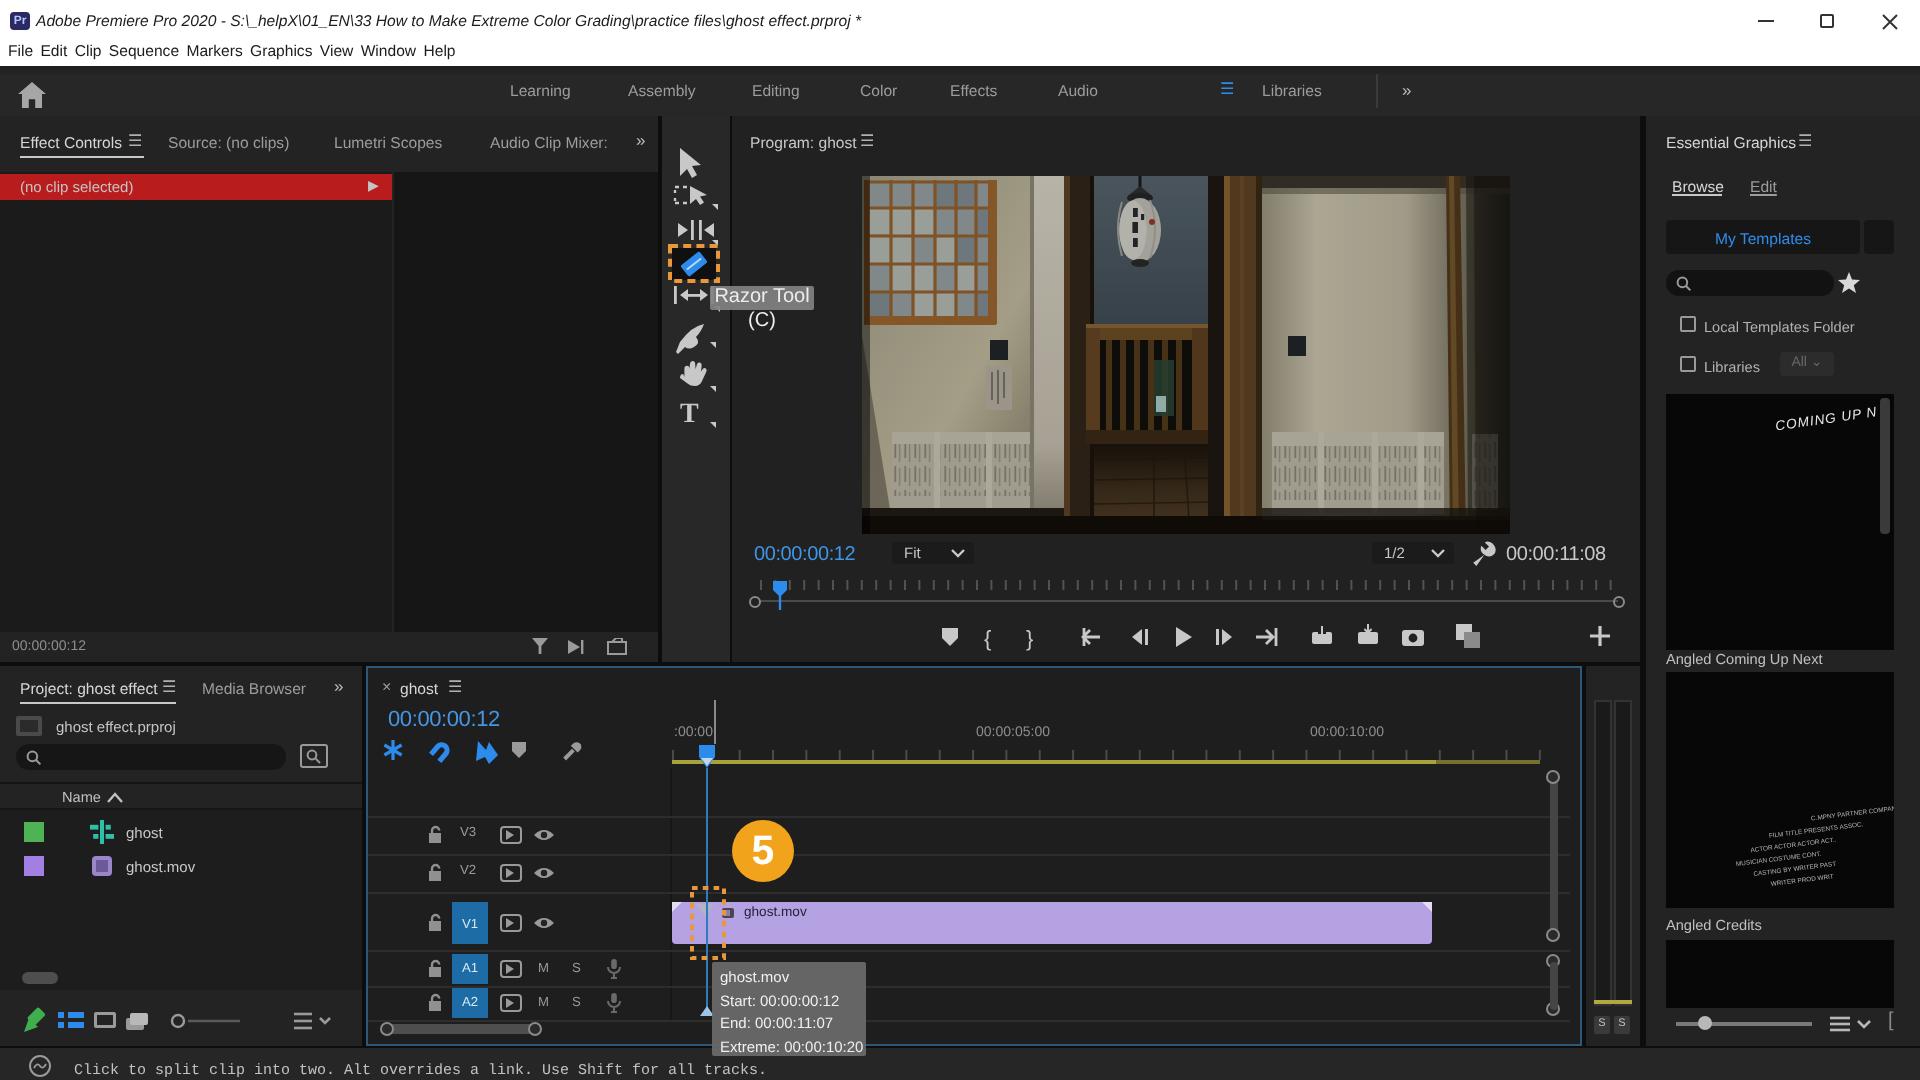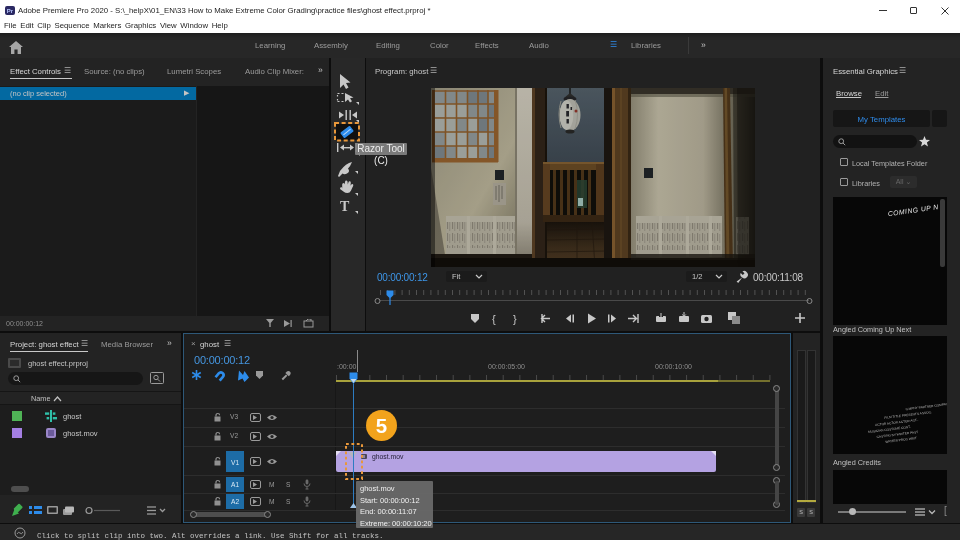--- a/index.html
+++ b/index.html
@@ -10,21 +10,21 @@
   .panel { position:absolute; background:#232323; }
   .tab { position:absolute; color:#9c9c9c; font-size:7.8px; white-space:nowrap; }
   .tab.active { color:#d6d6d6; }
 </style>
 </head>
 <body>
 <div id="stage">
 
   <div class="abs" style="left:0;top:0;width:960px;height:33px;background:#ffffff;"></div>
   <div class="abs" style="left:5px;top:5.5px;width:10px;height:9.5px;background:#2b2963;border-radius:2px;color:#b7c6ff;font-size:6px;font-weight:bold;text-align:center;line-height:10px;">Pr</div>
-  <div class="abs" style="left:18px;top:5.5px;font-size:7.8px;color:#1c1c1c;white-space:nowrap;">Adobe Premiere Pro 2020 - S:\_helpX\01_EN\33 How to Make Extreme Color Grading\practice files\ghost effect.prproj *</div>
+  <div class="abs" style="left:18px;top:5.5px;font-size:7.8px;color:#1c1c1c;white-space:nowrap;font-style:italic;">Adobe Premiere Pro 2020 - S:\_helpX\01_EN\33 How to Make Extreme Color Grading\practice files\ghost effect.prproj *</div>
   <div class="abs" style="left:879px;top:9.5px;width:8px;height:1px;background:#333;"></div>
   <div class="abs" style="left:910px;top:7px;width:7px;height:7px;border:1px solid #333;border-radius:1px;"></div>
   <svg class="abs" style="left:941px;top:7px;" width="8" height="8">
       <path d="M0.5 0.5 L7.5 7.5 M7.5 0.5 L0.5 7.5" stroke="#333" stroke-width="1"></path>
     </svg>
   <div class="abs" style="left:4px;top:21px;font-size:7.8px;color:#1c1c1c;white-space:nowrap;word-spacing:1.5px;">File&nbsp;Edit&nbsp;Clip&nbsp;Sequence&nbsp;Markers&nbsp;Graphics&nbsp;View&nbsp;Window&nbsp;Help</div>
 
   <div class="abs" style="left:0;top:33px;width:960px;height:25px;background:linear-gradient(#1d1d1d,#272727 5px,#272727);"></div>
   <svg class="abs" style="left:9px;top:41px;" width="14" height="13" viewBox="0 0 14 13">
       <path d="M7 0 L14 6 L12 6 L12 13 L8.6 13 L8.6 8.6 L5.4 8.6 L5.4 13 L2 13 L2 6 L0 6 Z" fill="#a6a6a6"></path>
@@ -44,21 +44,21 @@
   <div class="panel" style="left:0;top:58px;width:329px;height:273px;"></div>
   <div class="tab active" style="left:10px;top:67px;">Effect Controls</div>
   <div class="abs" style="left:64px;top:66px;color:#b0b0b0;font-size:8px;">☰</div>
   <div class="abs" style="left:10px;top:78px;width:62px;height:1px;background:#c8c8c8;"></div>
   <div class="tab" style="left:84px;top:67px;">Source: (no clips)</div>
   <div class="tab" style="left:167px;top:67px;">Lumetri Scopes</div>
   <div class="tab" style="left:245px;top:67px;">Audio Clip Mixer:</div>
   <div class="abs" style="left:318px;top:65px;font-size:8.5px;color:#c0c0c0;">»</div>
   <div class="abs" style="left:0;top:86px;width:196px;height:230px;background:#1b1b1b;"></div>
   <div class="abs" style="left:197px;top:86px;width:132px;height:230px;background:#161616;"></div>
-  <div class="abs" style="left:0;top:87px;width:196px;height:13px;background:#0369a1;color:#c4c4c4;font-size:7.5px;line-height:13px;padding-left:10px;">(no clip selected)</div>
+  <div class="abs" style="left:0;top:87px;width:196px;height:13px;background:#b91c1c;color:#c4c4c4;font-size:7.5px;line-height:13px;padding-left:10px;">(no clip selected)</div>
   <div class="abs" style="left:184px;top:89px;color:#c4c4c4;font-size:7px;">▶</div>
   <div class="abs" style="left:0;top:316px;width:329px;height:15px;background:#232323;"></div>
   <div class="abs" style="left:6px;top:320px;font-size:7px;color:#8e8e8e;">00:00:00:12</div>
   <svg class="abs" style="left:266px;top:319px;" width="50" height="9" viewBox="0 0 50 9">
     <path d="M0 0 L8 0 L4.7 4 L4.7 8 L3.3 8 L3.3 4 Z" fill="#9a9a9a"></path>
     <path d="M18 1 L24 4.5 L18 8 Z" fill="#9a9a9a"></path>
       <rect x="24.5" y="1" width="1.2" height="7" fill="#9a9a9a"></rect>
     <rect x="38" y="2" width="9" height="6" fill="none" stroke="#9a9a9a" stroke-width="1"></rect>
       <path d="M40 2 L42 0 L45 0 L45 2" fill="none" stroke="#9a9a9a" stroke-width="1"></path>
   </svg>

